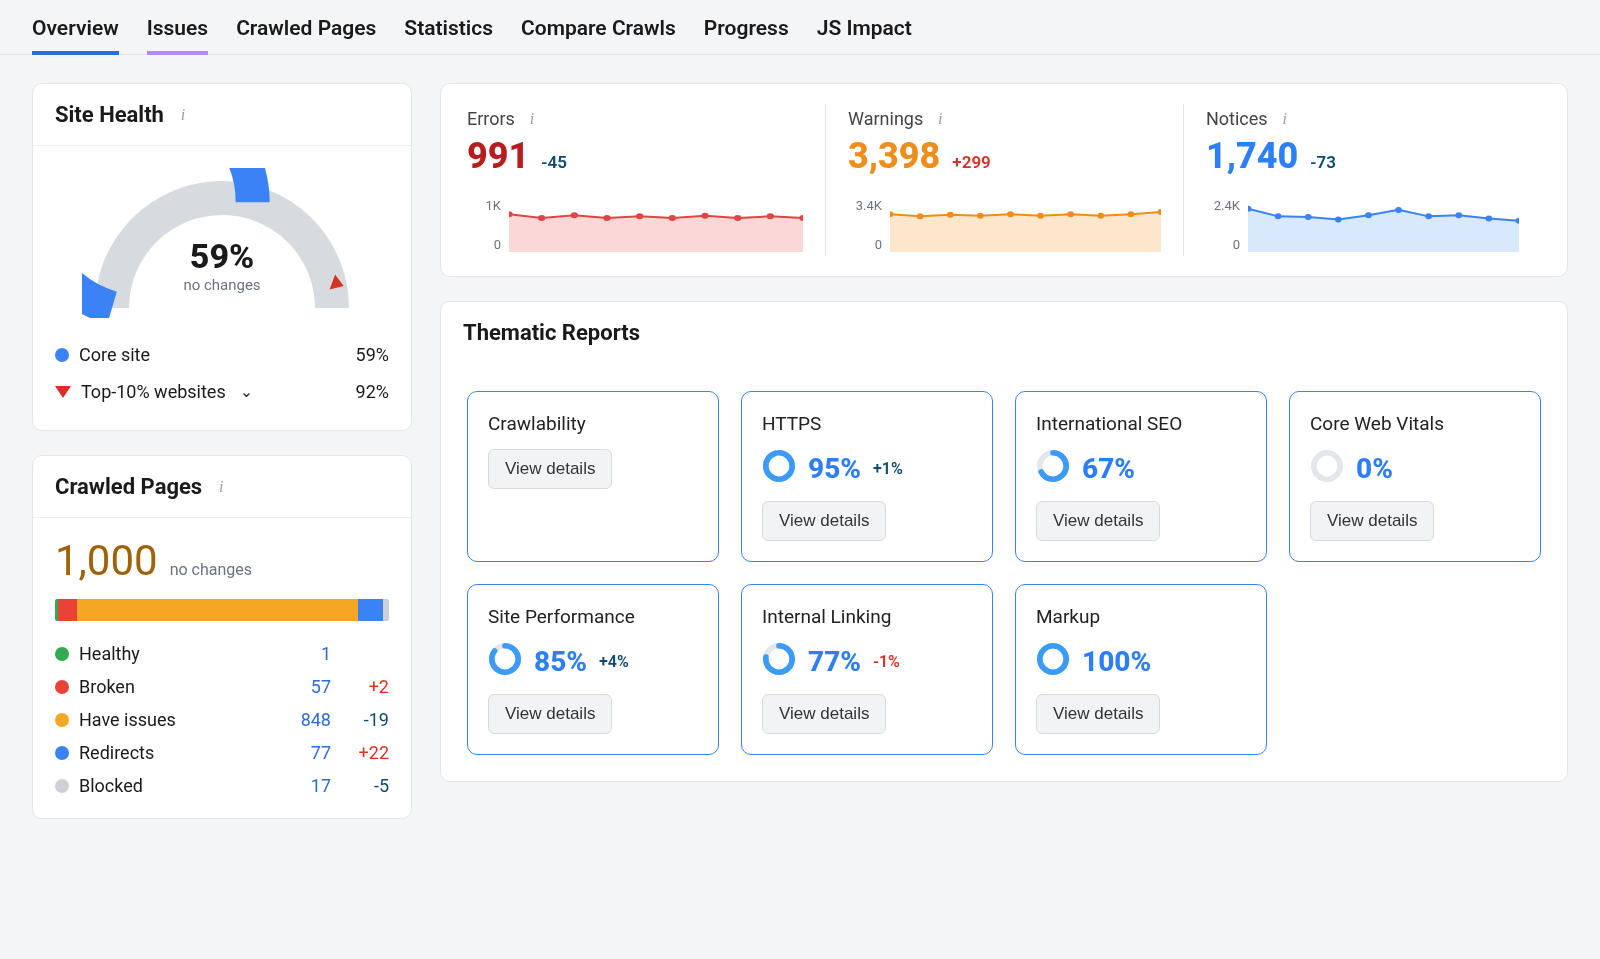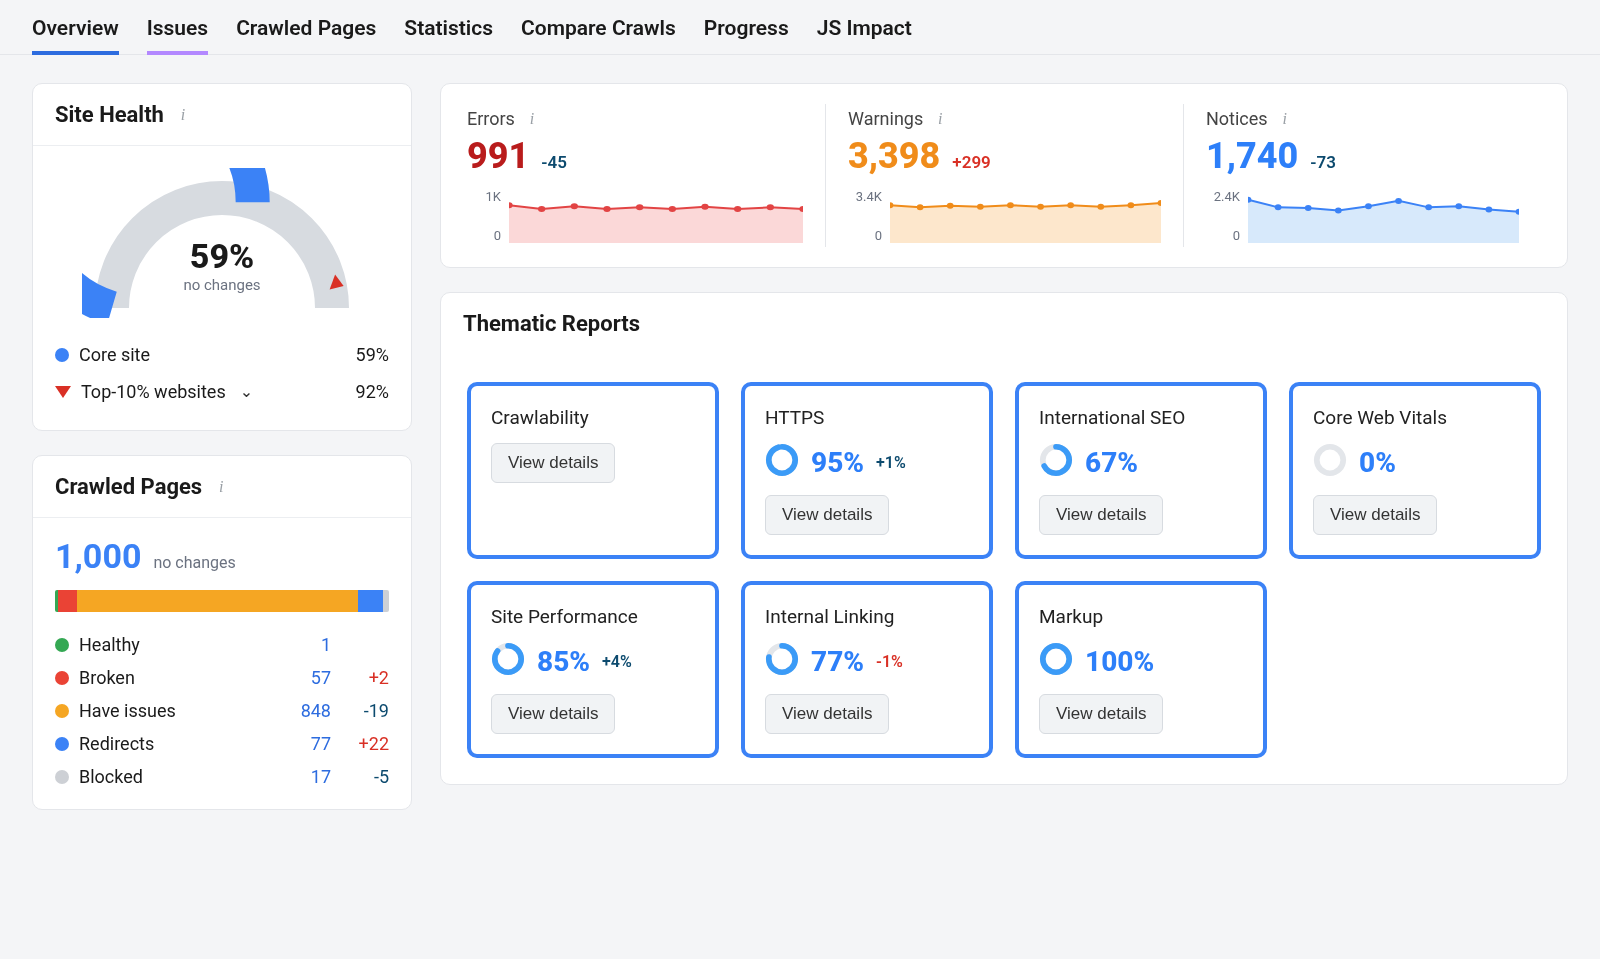--- a/index.html
+++ b/index.html
@@ -98,21 +98,21 @@
     padding: 8px 0;
     font-size: 18px;
   }
   .legend-left { display:flex; align-items:center; gap:10px; }
   .dot-blue { width:14px; height:14px; border-radius:50%; background:#3b82f6; display:inline-block; }
   .tri-red { width:0;height:0;border-left:8px solid transparent;border-right:8px solid transparent;border-top:12px solid #d93025; display:inline-block; }
   .chev { font-size: 16px; color:#333; margin-left:4px; }
 
   
   .crawled-body { padding: 18px 22px 16px 22px; }
-  .big-num { font-size: 34px; font-weight:700; color:#3b82f6; display:inline-block; }
+  .big-num { font-size: 42px; font-weight:400; color:#a16207; display:inline-block; }
   .nochanges { color:#6b7280; font-size:16px; margin-left:8px; }
   .stack-bar {
     display:flex; height:22px; width:100%; margin-top:14px; border-radius:2px; overflow:hidden;
   }
   .seg { height:100%; }
   .seg-green{background:#34a853;} .seg-red{background:#ea4335;} .seg-orange{background:#f5a623;}
   .seg-blue{background:#3b82f6;} .seg-gray{background:#cdd0d5;}
 
   .status-list { margin-top: 16px; }
   .status-row {
@@ -133,32 +133,32 @@
   .metrics-card { padding: 20px 26px; }
   .metrics-row { display:grid; grid-template-columns: 1fr 1fr 1fr; gap: 0; }
   .metric-cell { padding: 4px 22px; border-left: 1px solid #e4e6ea; }
   .metric-cell:first-child { border-left:none; padding-left:0; }
   .metric-title { font-size:18px; color:#444; display:flex; align-items:center; gap:8px; }
   .metric-val-row { display:flex; align-items:baseline; gap:12px; margin-top:6px; }
   .metric-val { font-size:36px; font-weight:800; }
   .val-red{color:#b91c1c;} .val-orange{color:#f08c1a;} .val-blue{color:#2d7ff9;}
   .metric-delta { font-size:17px; font-weight:600; }
 
-  .spark-wrap { display:flex; align-items:flex-end; gap:8px; margin-top:6px; height:60px; }
+  .spark-wrap { display:flex; align-items:flex-end; gap:8px; margin-top:15px; height:60px; }
   .spark-labels { display:flex; flex-direction:column; justify-content:space-between; height:54px; font-size:13px; color:#6b7280; text-align:right; min-width:34px; }
   .spark { flex:1; height:54px; }
 
   
   .thematic-body { padding: 14px 26px 26px 26px; }
   .report-grid {
     display:grid; grid-template-columns: repeat(4, minmax(0, 1fr));
     gap: 22px; margin-top: 14px;
   }
   .report-card {
-    border:4px solid #3b82f6; border-radius:10px;
+    border:1px solid #3b82f6; border-radius:10px;
     padding: 20px 20px 20px 20px;
     display:flex; flex-direction:column; gap:14px;
   }
   .report-title { font-size:19px; font-weight:400; color:#222; }
   .report-metric { display:flex; align-items:center; gap:12px; }
   .donut { width:34px; height:34px; }
   .report-pct { font-size:28px; font-weight:800; color:#2d7ff9; }
   .report-delta { font-size:16px; font-weight:600; }
   .btn {
     align-self:flex-start;

